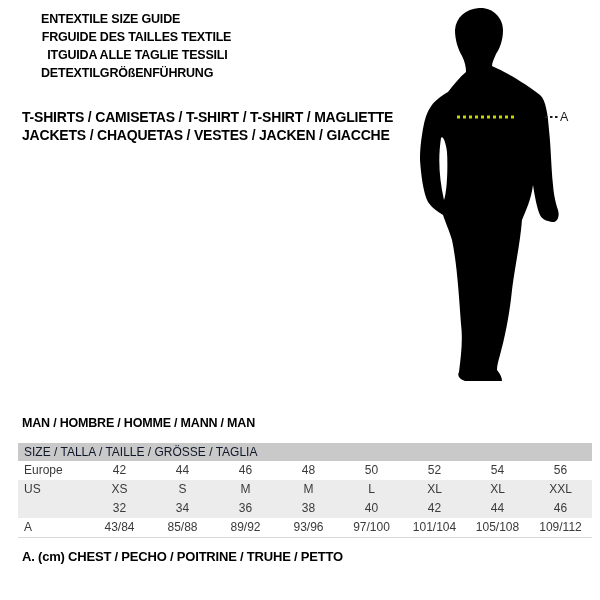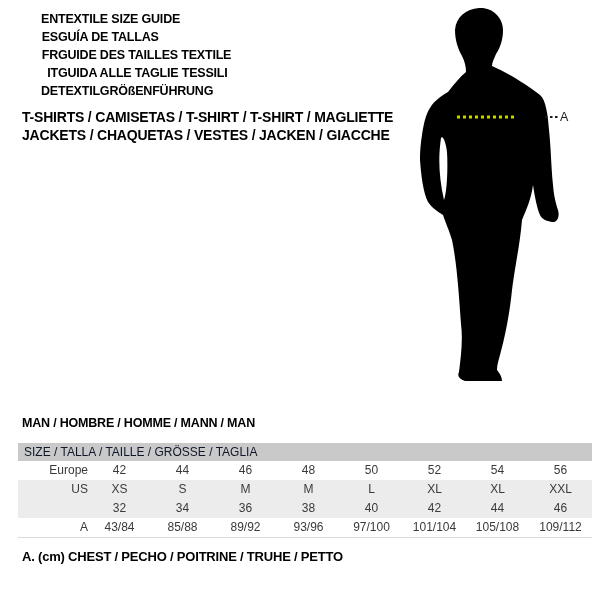--- a/index.html
+++ b/index.html
@@ -43,42 +43,38 @@
   }
 
   
   .size-table{position:absolute;left:18px;top:443px;width:574px;border-bottom:1px solid #d9d9d9;}
   .thead{
     height:18px;line-height:18px;background:var(--header-bg);
     padding-left:6px;font-size:12px;color:#0f172a;
   }
   .trow{display:flex;height:19px;line-height:19px;font-size:12px;color:#3a3a3a;}
   .trow.shaded{background:var(--row-shaded-bg);}
-  .row-label{width:70px;padding-left:6px;text-align:right;}
+  .row-label{width:70px;padding-left:6px;text-align:left;}
   .cell{flex:1;text-align:center;}
 
   
   .footnote{
     position:absolute;left:22px;top:549px;
     font-size:13px;font-weight:700;letter-spacing:-0.2px;
   }
 </style>
 </head>
 <body>
 
 <div class="page">
 
   <div class="lang-list">
       <div class="lang-row">
         <span class="lang-code">EN</span>
         <span class="lang-label">TEXTILE SIZE GUIDE</span>
-      </div>
-      <div class="lang-row">
-        <span class="lang-code">ES</span>
-        <span class="lang-label">GUÍA DE TALLAS</span>
       </div>
       <div class="lang-row">
         <span class="lang-code">FR</span>
         <span class="lang-label">GUIDE DES TAILLES TEXTILE</span>
       </div>
       <div class="lang-row">
         <span class="lang-code">IT</span>
         <span class="lang-label">GUIDA ALLE TAGLIE TESSILI</span>
       </div>
       <div class="lang-row">

